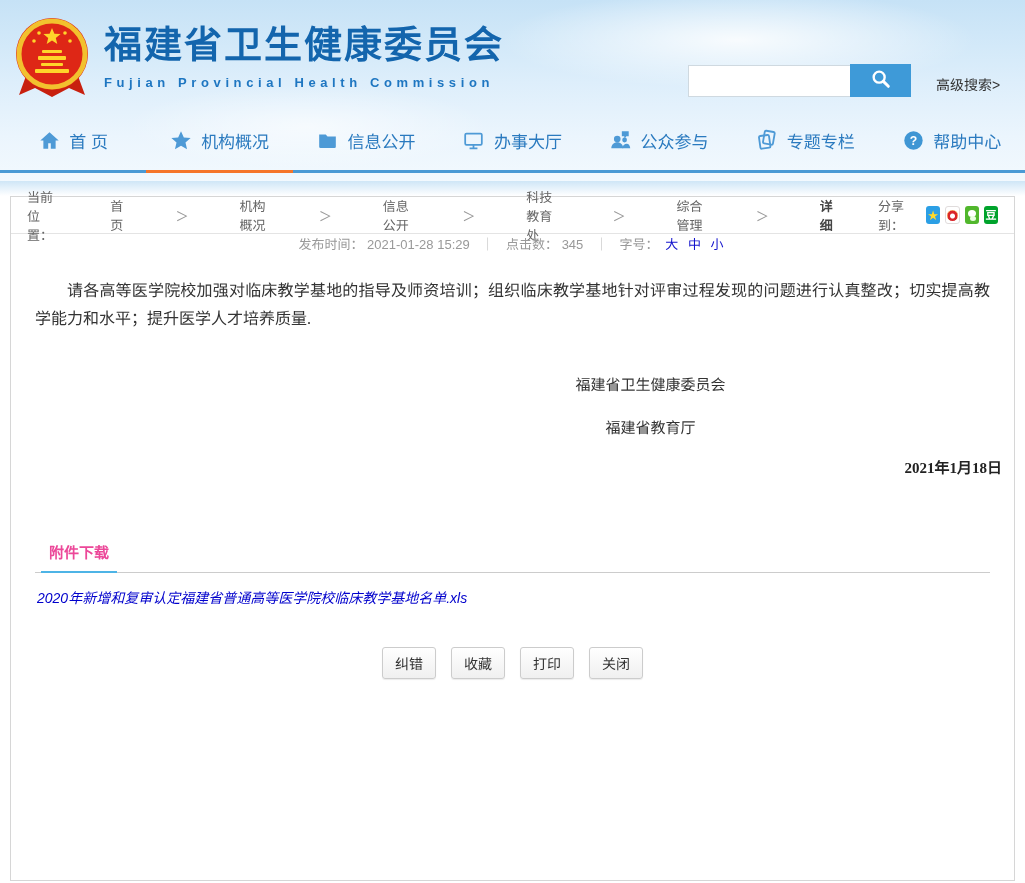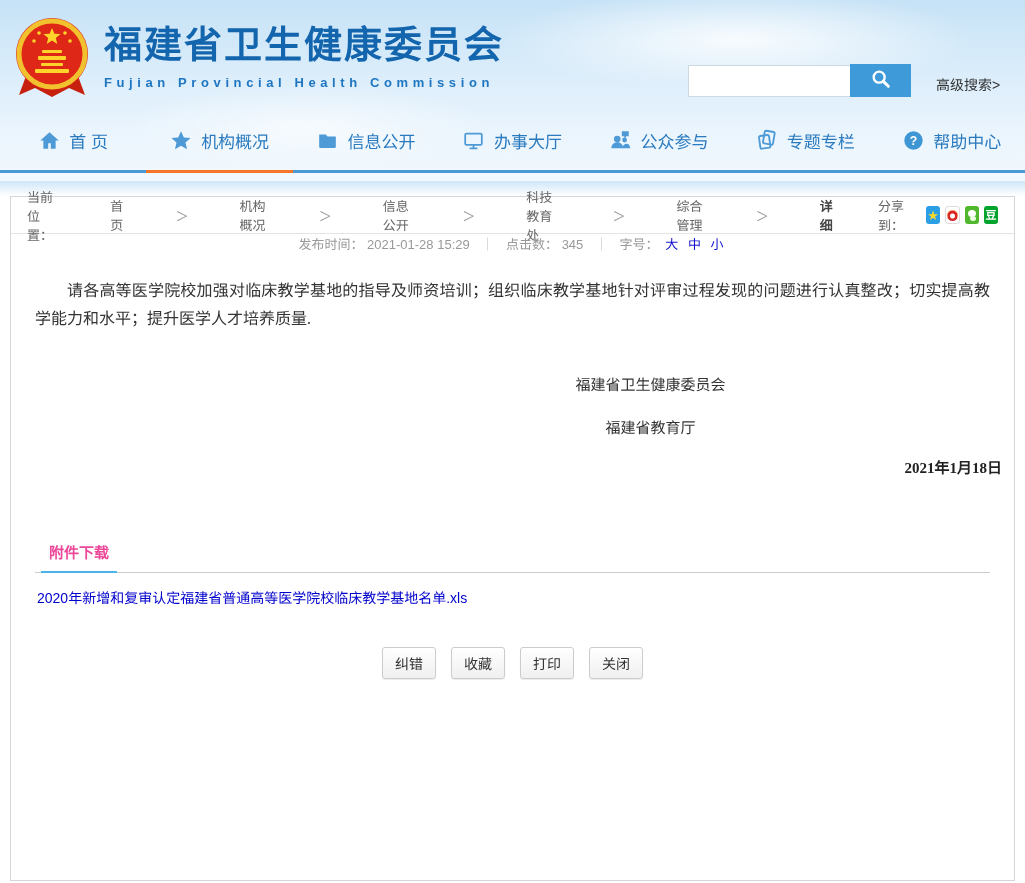--- a/index.html
+++ b/index.html
@@ -63,21 +63,21 @@
   .sig { font-family:"Liberation Serif","DejaVu Serif",serif; font-size:15px; color:#333; text-align:center; }
   .sig-1 { margin-top:40px; transform:translateX(138px); }
   .sig-2 { margin-top:22px; transform:translateX(138px); }
   .sig-date { margin-top:19px; transform:translateX(12px); font-weight:bold; font-size:15px; font-family:"Liberation Serif","DejaVu Serif",serif; text-align:right; color:#222;}
 
   
   .attach { margin-top:64px; }
   .attach-head-row { border-bottom:1px solid #ccc; padding-left:6px; }
   .attach-head { display:inline-block; font-size:15px; font-weight:bold; color:#ec4899;
     padding:0 8px 9px; border-bottom:2px solid #4db4e6; margin-bottom:-1px; }
-  .attach-link { display:inline-block; margin-top:14px; padding-left:2px; font-size:14px; color:#0000cc; text-decoration:none; cursor:pointer;}
+  .attach-link { display:inline-block; margin-top:14px; padding-left:2px; font-size:14px; color:#0000cc; text-decoration:none; cursor:pointer;font-style:italic;}
 
   
   .actions { margin-top:40px; display:flex; justify-content:center; gap:15px; }
   .act-btn { min-width:48px; padding:5px 12px; font-size:14px; color:#333; cursor:pointer;
     background:linear-gradient(180deg,#ffffff,#f0f0f0); border:1px solid #ccc; border-radius:3px;
     box-shadow:0 1px 1px rgba(0,0,0,.08); font-family:"Liberation Sans",sans-serif;}
 </style>
 </head>
 <body>
 

